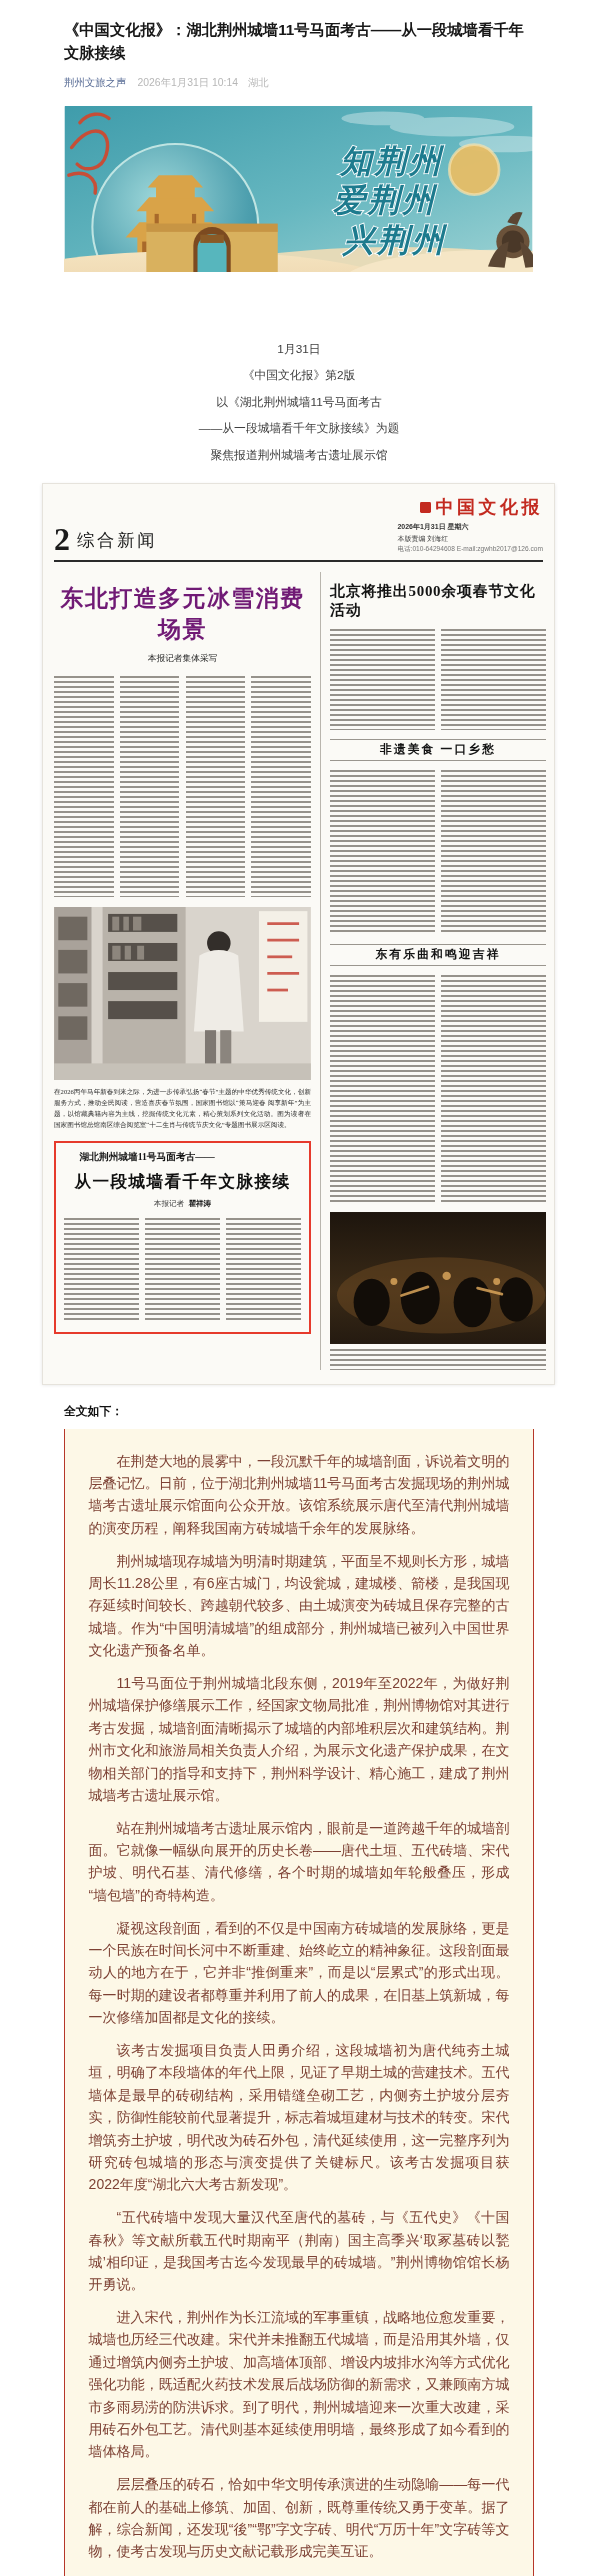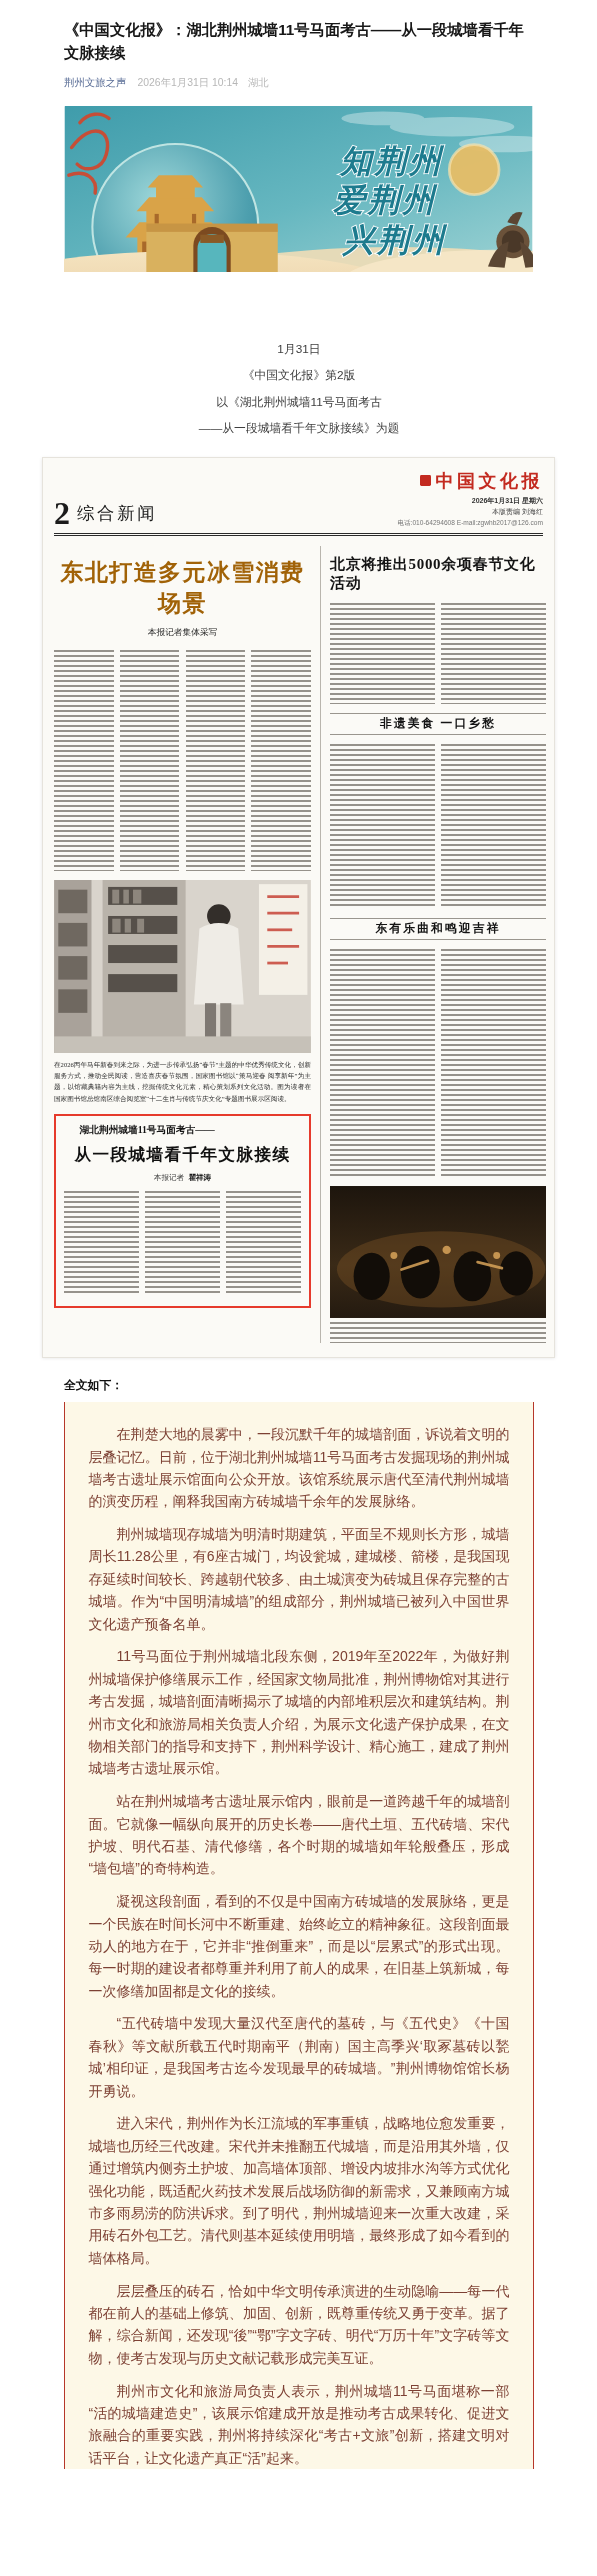--- a/index.html
+++ b/index.html
@@ -28,34 +28,34 @@
   
   .newspaper {
     margin:15.3px 0 0 42px; width:513px;
     background:#fbfaf6; border:0.7px solid #e6e3dc;
     box-shadow:0 0.7px 3.5px rgba(0,0,0,.10);
     padding:11px 11px 14px;
   }
   .np-header { display:flex; align-items:flex-end; }
   .np-pageno { font-family:"Liberation Serif",serif; font-size:32px; font-weight:bold; line-height:.9; color:#1b1b1b; }
   .np-section { font-family:"Liberation Serif",serif; font-size:17.3px; font-weight:normal; margin:0 0 2.1px 7px; letter-spacing:2.8px; color:#1b1b1b; }
-  .np-head-right { margin-left:auto; text-align:right; }
+  .np-head-right { margin-left:auto; }
   .np-masthead-row { display:flex; justify-content:flex-end; align-items:center; gap:4.2px; }
   .np-seal { width:11px; height:11px; background:#c32a20; border-radius:1.4px; }
   .np-masthead { font-family:"Liberation Serif",serif; font-size:18px; font-weight:bold; color:#c32a20; letter-spacing:3.5px; }
   .np-meta1 { font-size:7px; font-weight:bold; color:#333; margin-top:2.8px; }
   .np-meta2 { font-size:7px; color:#444; margin-top:1.4px; }
   .np-meta3 { font-size:6.6px; color:#777; margin-top:1.4px; }
   .np-rule { margin-top:5.5px; border-top:1.4px solid #2a2a2a; border-bottom:0.7px solid #2a2a2a; height:2.8px; }
 
   .np-main { display:flex; margin-top:9.7px; }
   .np-left { width:276px; padding-right:9px; border-right:0.7px solid #b9b5ad; }
   .np-right { flex:1; padding-left:9px; }
 
-  .np-h1 { font-family:"Liberation Serif",serif; font-size:23px; font-weight:bold; text-align:center; letter-spacing:1.4px; margin:11px 0 8.3px; color:#a16207; }
+  .np-h1 { font-family:"Liberation Serif",serif; font-size:23px; font-weight:bold; text-align:center; letter-spacing:1.4px; margin:11px 0 8.3px; color:#701a75; }
   .np-sub { text-align:center; font-size:8.7px; color:#222; margin-bottom:11px; }
   .np-h2 { font-family:"Liberation Serif",serif; font-size:15px; font-weight:bold; text-align:left; letter-spacing:0.7px; margin:9.7px 0 9.7px; color:#141414; }
   .np-h3wrap { border-top:0.7px solid #9a968e; border-bottom:0.7px solid #9a968e; padding:2px 0; margin:9px 0; }
   .np-h3 { font-family:"Liberation Serif",serif; font-size:11.8px; font-weight:bold; text-align:center; letter-spacing:2.1px; color:#141414; }
 
   .np-cols { display:flex; gap:6.2px; }
   .np-cols .stripe { flex:1; background:repeating-linear-gradient(#96928b 0 1.8px, rgba(0,0,0,0) 1.8px 5px); }
   .stripe-block { background:repeating-linear-gradient(#96928b 0 1.8px, rgba(0,0,0,0) 1.8px 5px); }
 
   .np-photo { margin:9.7px 0 5.5px; }
@@ -180,20 +180,21 @@
       </g>
     </svg>
   </div>
 
   <div class="intro">
 
   <div>1月31日</div>
       <div>《中国文化报》第2版</div>
       <div>以《湖北荆州城墙11号马面考古</div>
       <div>——从一段城墙看千年文脉接续》为题</div>
+      <div>聚焦报道荆州城墙考古遗址展示馆</div>
     </div>
 
   <div class="newspaper">
     <div class="np-header">
       <div class="np-pageno">2</div>
       <div class="np-section">综合新闻</div>
       <div class="np-head-right">
         <div class="np-masthead-row">
           <span class="np-seal"></span>
           <span class="np-masthead">中国文化报</span>
@@ -329,20 +330,21 @@
 
   <div class="fulltext-label">全文如下：</div>
 
   <div class="article-body">
 
   <p>在荆楚大地的晨雾中，一段沉默千年的城墙剖面，诉说着文明的层叠记忆。日前，位于湖北荆州城墙11号马面考古发掘现场的荆州城墙考古遗址展示馆面向公众开放。该馆系统展示唐代至清代荆州城墙的演变历程，阐释我国南方砖城墙千余年的发展脉络。</p>
       <p>荆州城墙现存城墙为明清时期建筑，平面呈不规则长方形，城墙周长11.28公里，有6座古城门，均设瓮城，建城楼、箭楼，是我国现存延续时间较长、跨越朝代较多、由土城演变为砖城且保存完整的古城墙。作为“中国明清城墙”的组成部分，荆州城墙已被列入中国世界文化遗产预备名单。</p>
       <p>11号马面位于荆州城墙北段东侧，2019年至2022年，为做好荆州城墙保护修缮展示工作，经国家文物局批准，荆州博物馆对其进行考古发掘，城墙剖面清晰揭示了城墙的内部堆积层次和建筑结构。荆州市文化和旅游局相关负责人介绍，为展示文化遗产保护成果，在文物相关部门的指导和支持下，荆州科学设计、精心施工，建成了荆州城墙考古遗址展示馆。</p>
       <p>站在荆州城墙考古遗址展示馆内，眼前是一道跨越千年的城墙剖面。它就像一幅纵向展开的历史长卷——唐代土垣、五代砖墙、宋代护坡、明代石基、清代修缮，各个时期的城墙如年轮般叠压，形成“墙包墙”的奇特构造。</p>
       <p>凝视这段剖面，看到的不仅是中国南方砖城墙的发展脉络，更是一个民族在时间长河中不断重建、始终屹立的精神象征。这段剖面最动人的地方在于，它并非“推倒重来”，而是以“层累式”的形式出现。每一时期的建设者都尊重并利用了前人的成果，在旧基上筑新城，每一次修缮加固都是文化的接续。</p>
+      <p>该考古发掘项目负责人田勇介绍，这段城墙初为唐代纯夯土城垣，明确了本段墙体的年代上限，见证了早期土城的营建技术。五代墙体是最早的砖砌结构，采用错缝垒砌工艺，内侧夯土护坡分层夯实，防御性能较前代显著提升，标志着城垣建材与技术的转变。宋代增筑夯土护坡，明代改为砖石外包，清代延续使用，这一完整序列为研究砖包城墙的形态与演变提供了关键标尺。该考古发掘项目获2022年度“湖北六大考古新发现”。</p>
       <p>“五代砖墙中发现大量汉代至唐代的墓砖，与《五代史》《十国春秋》等文献所载五代时期南平（荆南）国主高季兴‘取冢墓砖以甃城’相印证，是我国考古迄今发现最早的砖城墙。”荆州博物馆馆长杨开勇说。</p>
       <p>进入宋代，荆州作为长江流域的军事重镇，战略地位愈发重要，城墙也历经三代改建。宋代并未推翻五代城墙，而是沿用其外墙，仅通过增筑内侧夯土护坡、加高墙体顶部、增设内坡排水沟等方式优化强化功能，既适配火药技术发展后战场防御的新需求，又兼顾南方城市多雨易涝的防洪诉求。到了明代，荆州城墙迎来一次重大改建，采用砖石外包工艺。清代则基本延续使用明墙，最终形成了如今看到的墙体格局。</p>
       <p>层层叠压的砖石，恰如中华文明传承演进的生动隐喻——每一代都在前人的基础上修筑、加固、创新，既尊重传统又勇于变革。据了解，综合新闻，还发现“後”“鄂”字文字砖、明代“万历十年”文字砖等文物，使考古发现与历史文献记载形成完美互证。</p>
       <p>荆州市文化和旅游局负责人表示，荆州城墙11号马面堪称一部“活的城墙建造史”，该展示馆建成开放是推动考古成果转化、促进文旅融合的重要实践，荆州将持续深化“考古+文旅”创新，搭建文明对话平台，让文化遗产真正“活”起来。</p>
     </div>
 
 </div>
 
 
 </body></html>

